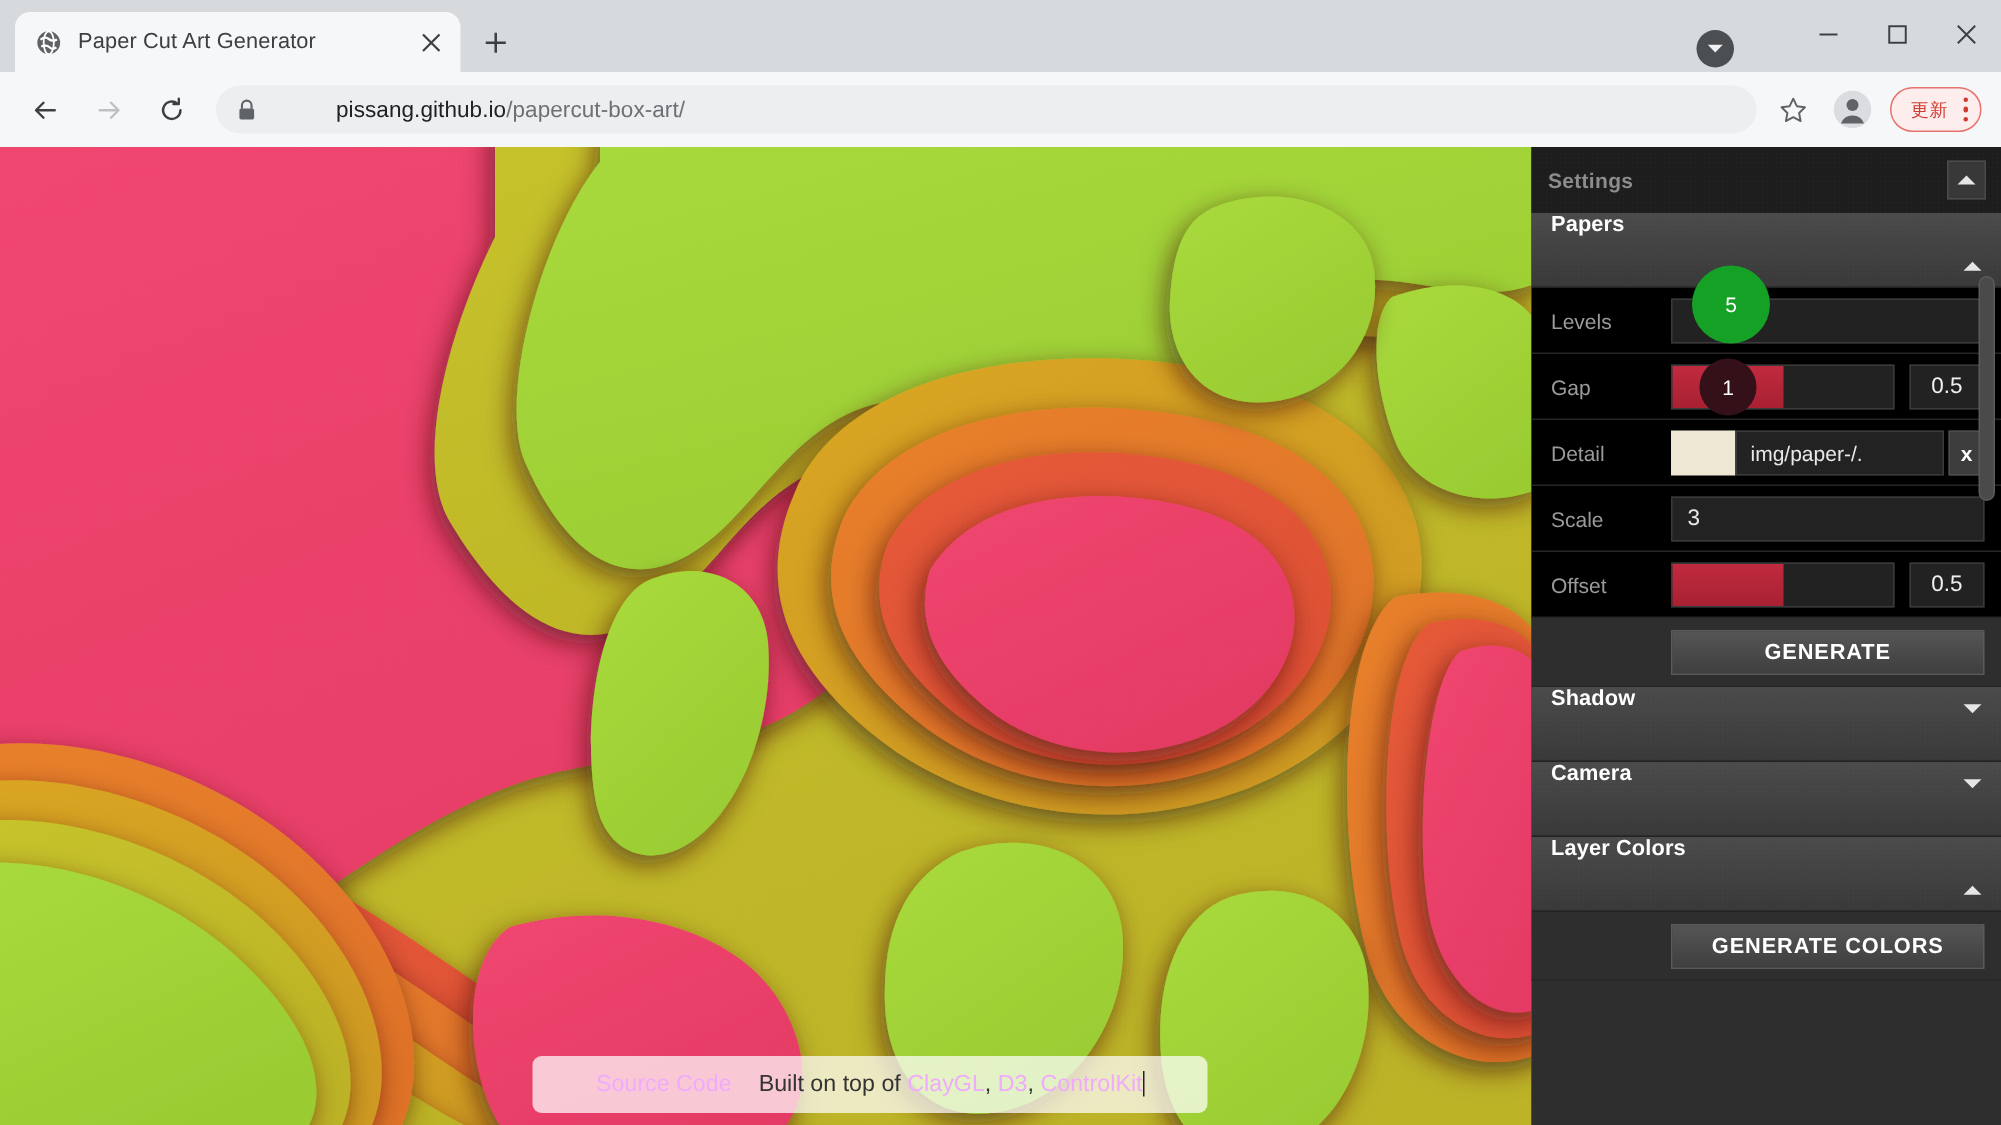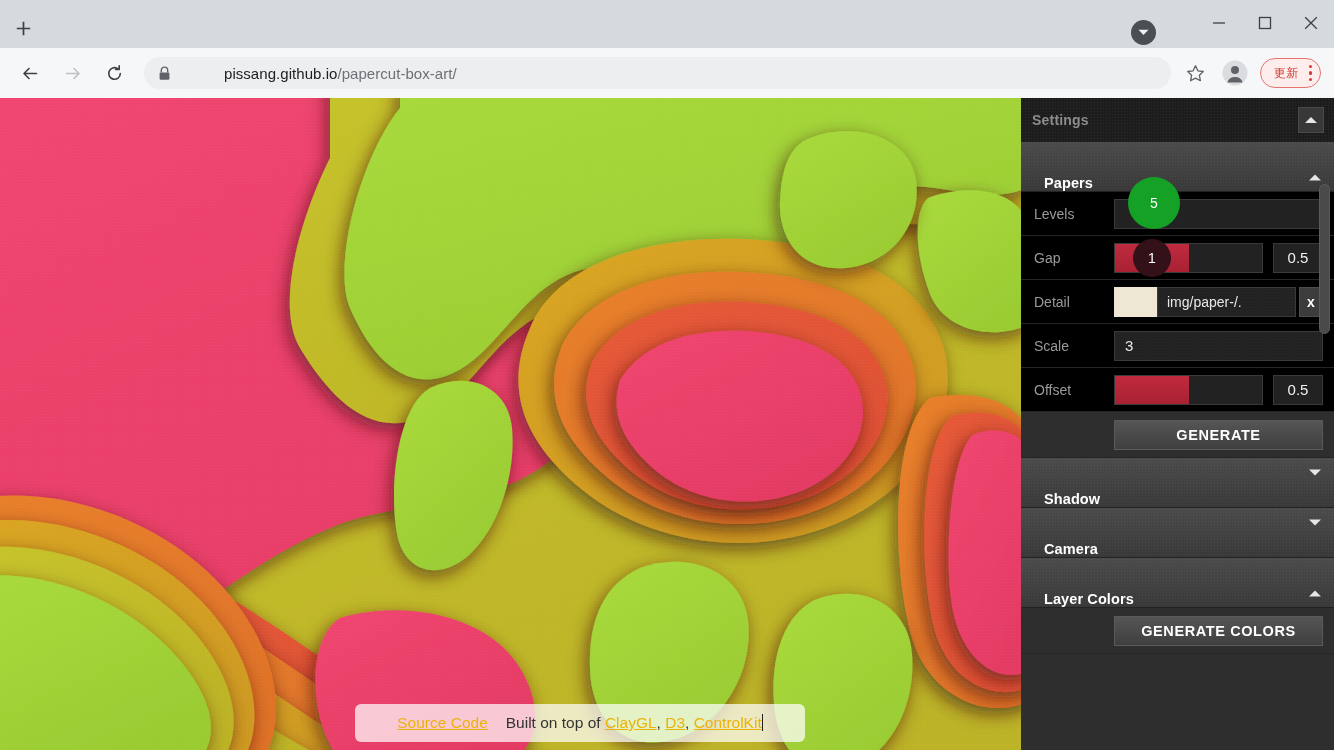--- a/index.html
+++ b/index.html
@@ -105,21 +105,21 @@
 
   .credit-bar {
     position: absolute; left: 355px; top: 704px;
     width: 450px; height: 38px;
     background: rgba(255,255,255,0.72);
     border-radius: 6px;
     display: flex; align-items: center; justify-content: center;
     gap: 18px; z-index: 40;
   }
   .credit-bar a, .credit-bar span { font-size: 15.5px; color: #333; }
-  .credit-bar a { text-decoration: underline; color: #eab308; }
+  .credit-bar a { color: #f0abfc; }
   .credit-src { font-weight: 400; font-size: 17px; }
   .caret-text { border-right: 1.5px solid #222; }
 
   
   .panel {
     position: absolute; right: 0; top: 0;
     width: 313px; height: 652px;
     background: #2e2e2e;
     font-size: 13px;
   }
@@ -135,22 +135,22 @@
     position: absolute; right: 10px; top: 9px;
     width: 26px; height: 26px;
     border: 1px solid #4a4a4a; background: #383838;
     display: flex; align-items: center; justify-content: center;
   }
   .panel-body {
     position: absolute; left: 0; top: 44px; right: 0; bottom: 0;
     overflow: hidden;
   }
   .group-head {
-    height: 50px; display: flex; align-items: flex-end;
-    padding: 0 23px; position: relative;
+    height: 50px; display: flex; align-items: flex-start;
+    padding: 0 13px; position: relative;
     background: linear-gradient(180deg,#4a4a4a 0%,#3a3a3a 100%);
     background-image: radial-gradient(rgba(255,255,255,0.05) 0.5px, transparent 0.5px),
                       linear-gradient(180deg,#4b4b4b 0%,#393939 100%);
     background-size: 3px 3px, 100% 100%;
     border-bottom: 1px solid #232323;
   }
   .group-head .gt { color: #fff; font-weight: bold; font-size: 14.5px; letter-spacing: .1px; }
   .group-head .arrow { position: absolute; right: 13px; top: 50%; transform: translateY(-50%); }
   .arrow-up { width:0;height:0;border-left:6px solid transparent;border-right:6px solid transparent;border-bottom:6px solid #e6e6e6; }
   .arrow-down { width:0;height:0;border-left:6px solid transparent;border-right:6px solid transparent;border-top:6px solid #e6e6e6; }
@@ -228,20 +228,35 @@
     position: absolute; right: 2px; top: 40px; width: 11px; height: 150px;
     background: #4a4a4a; border: 1px solid #5a5a5a; border-radius: 6px;
   }
 </style>
 </head>
 <body>
 
 <div class="browser">
 
   <div class="tabstrip">
+    <div class="tab">
+      <span class="tab-favicon">
+        <svg width="17" height="17" viewBox="0 0 17 17">
+          <circle cx="8.5" cy="8.5" r="7.6" fill="#5f6368"></circle>
+          <path d="M3 6.5 Q6 4 8.5 6 Q11 8 14 6.3 M3.5 11 Q7 9.5 9 11.5 Q11 13.5 13.6 11.6" stroke="#fff" stroke-width="1.5" fill="none"></path>
+          <ellipse cx="8.5" cy="8.5" rx="3.4" ry="7.6" fill="none" stroke="#fff" stroke-width="1.2"></ellipse>
+        </svg>
+      </span>
+      <span class="tab-title">Paper Cut Art Generator</span>
+      <span class="tab-close">
+        <svg width="13" height="13" viewBox="0 0 13 13">
+            <path d="M1 1 L12 12 M12 1 L1 12" stroke="#3c4043" stroke-width="1.5"></path>
+          </svg>
+      </span>
+    </div>
     <div class="new-tab">
       <svg width="15" height="15" viewBox="0 0 15 15">
           <path d="M7.5 0.8 V14.2 M0.8 7.5 H14.2" stroke="#3c4043" stroke-width="1.7"></path>
         </svg>
     </div>
 
     <div class="chev-circle">
       <svg width="11" height="7" viewBox="0 0 11 7">
           <path d="M0.5 0.8 L5.5 6 L10.5 0.8 Z" fill="#f1f3f4"></path>
         </svg>

